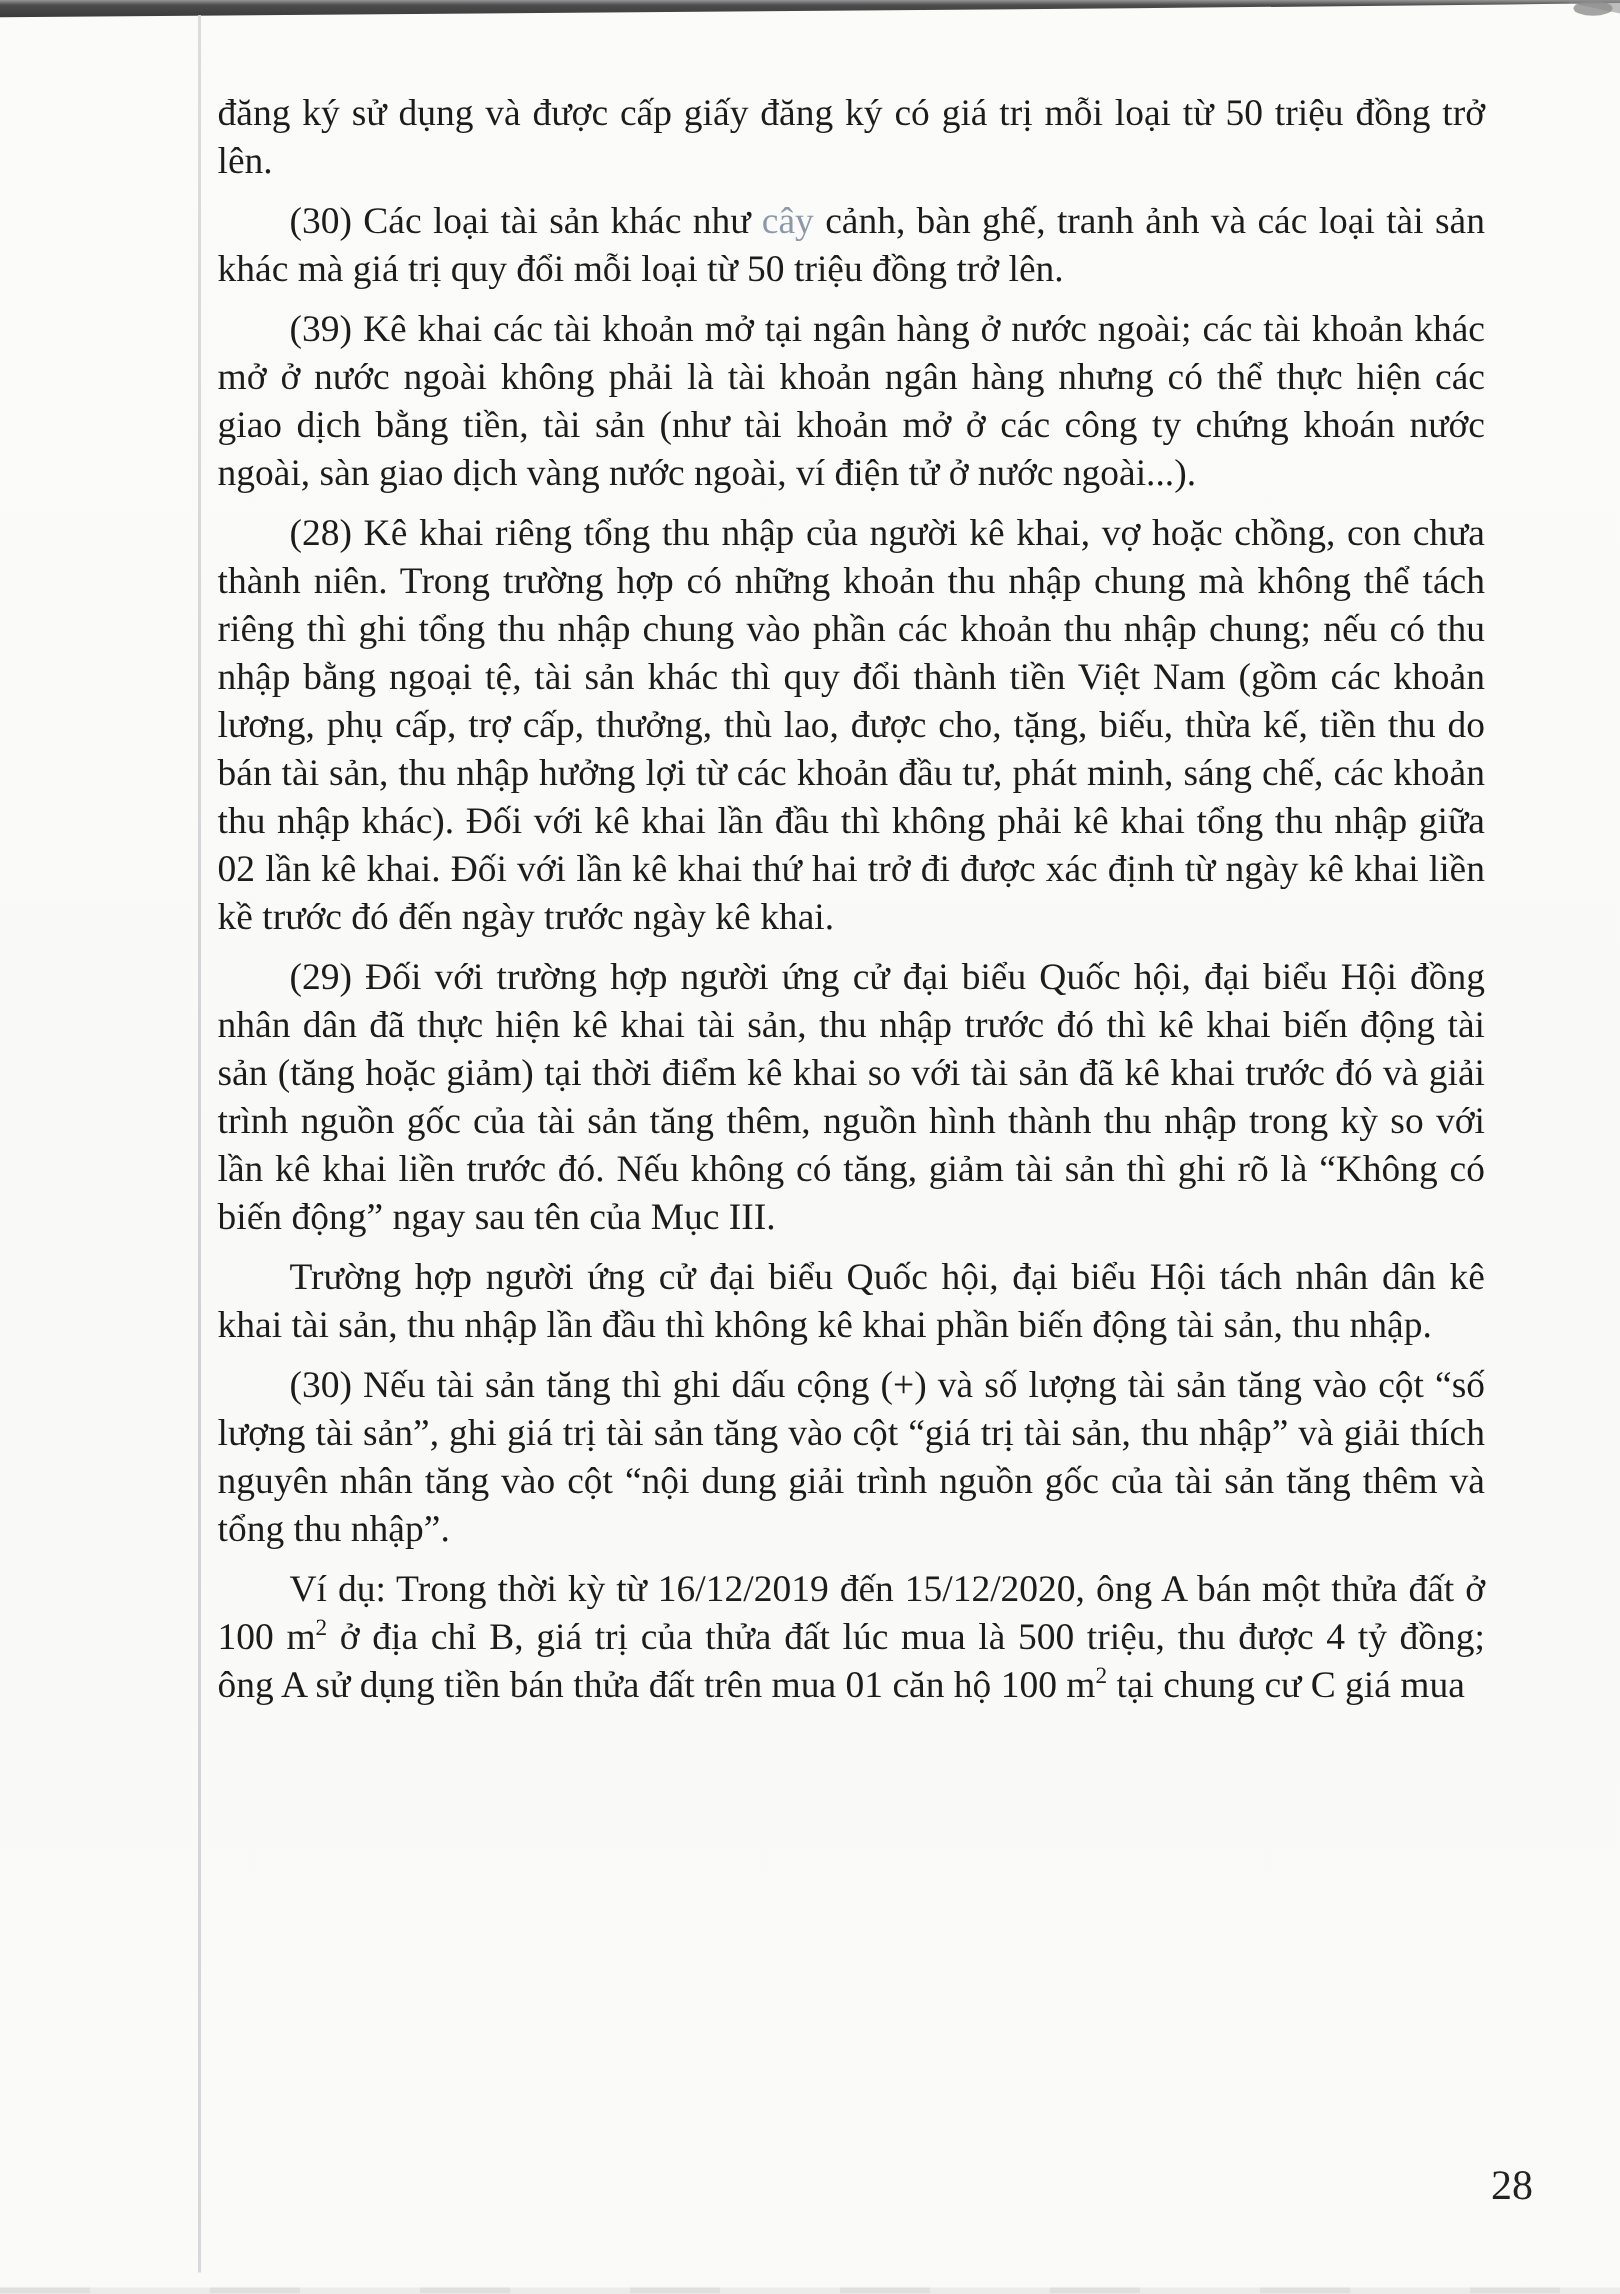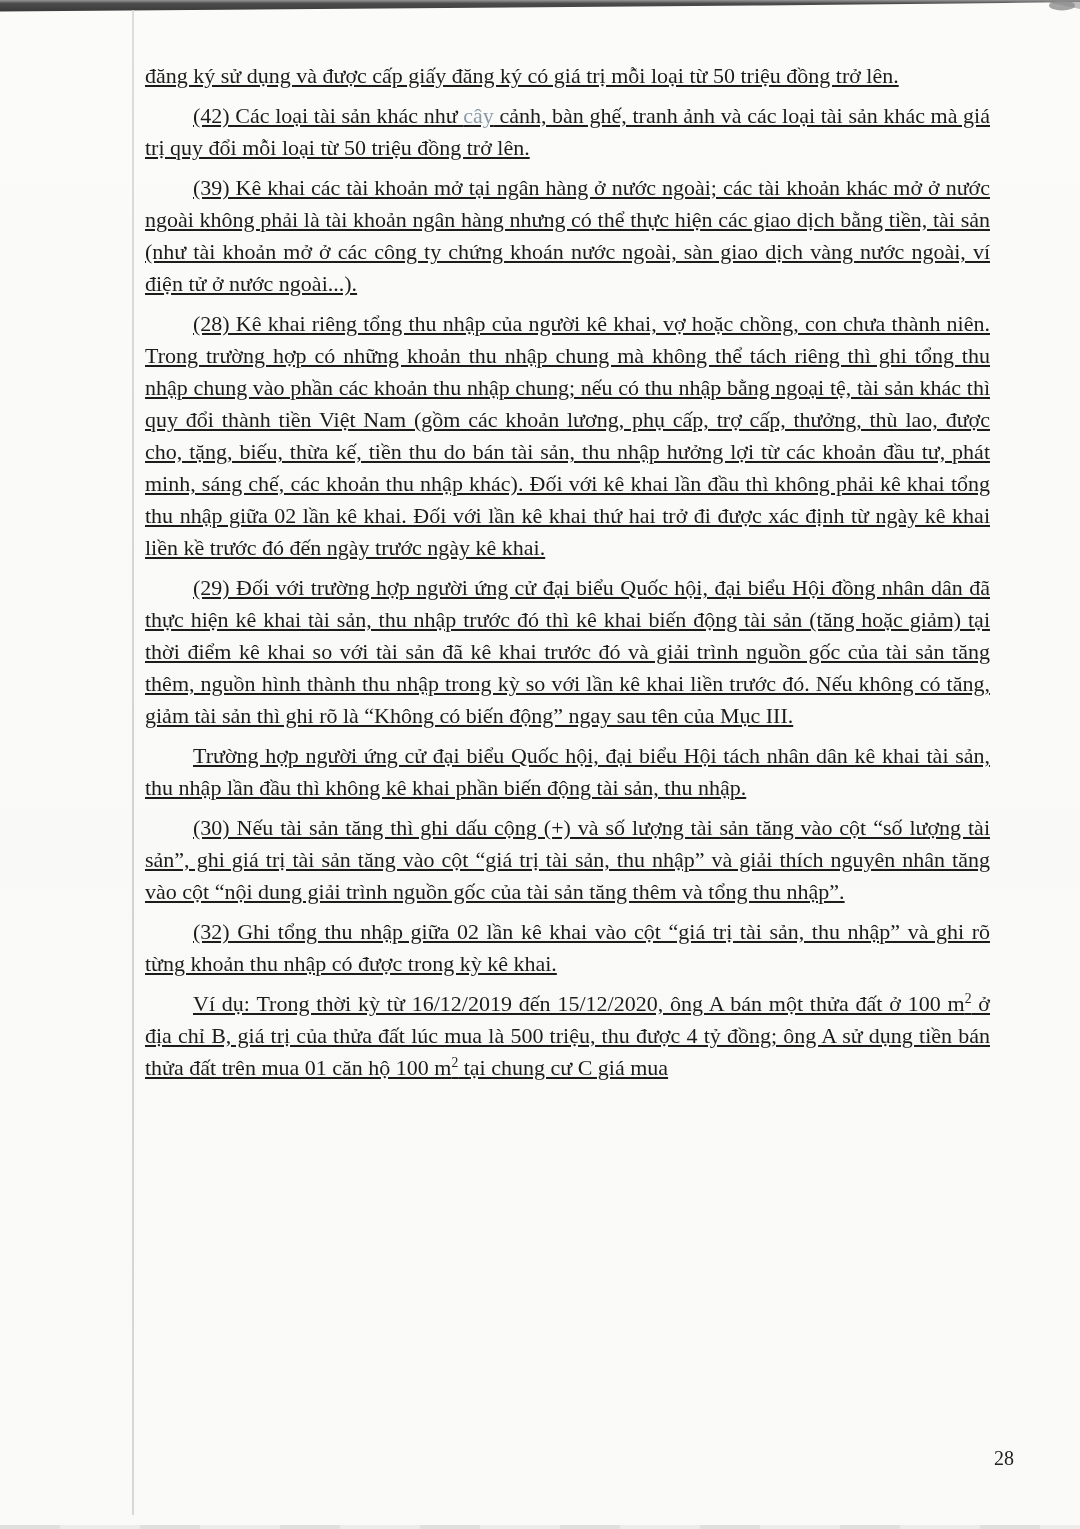--- a/index.html
+++ b/index.html
@@ -18,32 +18,31 @@
     background:linear-gradient(180deg,#d7d7d7,#cbcbce 60%,#d2d2d4);
     opacity:.85;
   }
   .bottom-scan-edge {
     position:absolute; left:0; bottom:0; width:1080px; height:4px;
     background:repeating-linear-gradient(90deg,#c9c9c9 0 60px,#e0e0df 60px 140px);
     opacity:.55;
   }
   .text-block {
     position:absolute; left:145px; top:60px; width:845px;
-    font-size:22px; line-height:32px;
+    font-size:25px; line-height:32px;
     text-align:justify;
     text-justify:inter-word;
-    text-decoration:underline;
   }
   .text-block p { margin:0 0 8px 0; text-indent:48px; }
   .text-block p.no-indent { text-indent:0; }
   .faded-word { color:#8b99a8;margin-top:40px; }
   sup { font-size:0.62em; line-height:0; vertical-align:super; }
   .page-number {
     position:absolute; left:994px; top:1444px;
-    font-size:20px; line-height:28px; color:#222;
+    font-size:28px; line-height:28px; color:#222;
   }
 </style>
 </head>
 <body>
 
 <div class="scan-page">
 
   <div class="top-scan-edge">
     <svg width="1080" height="16" viewBox="0 0 1080 16" xmlns="http://www.w3.org/2000/svg">
       <defs>
@@ -58,35 +57,34 @@
       <path d="M1040,0 H1080 V9 L1052,3 Z" fill="#8a8a8a" opacity="0.55"></path>
     </svg>
   </div>
 
   <div class="fold-line"></div>
 
   <div class="text-block">
 
     <p class="no-indent">đăng ký sử dụng và được cấp giấy đăng ký có giá trị mỗi loại từ 50 triệu đồng trở lên.</p>
 
-    <p><span>(42) Các loại tài sản khác như </span><span class="faded-word">cây</span><span> cảnh, bàn ghế, tranh ảnh và các loại tài sản khác mà giá trị quy đổi mỗi loại từ 50 triệu đồng trở lên.</span></p>
+    <p><span>(30) Các loại tài sản khác như </span><span class="faded-word">cây</span><span> cảnh, bàn ghế, tranh ảnh và các loại tài sản khác mà giá trị quy đổi mỗi loại từ 50 triệu đồng trở lên.</span></p>
 
 
     <p>(39) Kê khai các tài khoản mở tại ngân hàng ở nước ngoài; các tài khoản khác mở ở nước ngoài không phải là tài khoản ngân hàng nhưng có thể thực hiện các giao dịch bằng tiền, tài sản (như tài khoản mở ở các công ty chứng khoán nước ngoài, sàn giao dịch vàng nước ngoài, ví điện tử ở nước ngoài...).</p>
 
     <p>(28) Kê khai riêng tổng thu nhập của người kê khai, vợ hoặc chồng, con chưa thành niên. Trong trường hợp có những khoản thu nhập chung mà không thể tách riêng thì ghi tổng thu nhập chung vào phần các khoản thu nhập chung; nếu có thu nhập bằng ngoại tệ, tài sản khác thì quy đổi thành tiền Việt Nam (gồm các khoản lương, phụ cấp, trợ cấp, thưởng, thù lao, được cho, tặng, biếu, thừa kế, tiền thu do bán tài sản, thu nhập hưởng lợi từ các khoản đầu tư, phát minh, sáng chế, các khoản thu nhập khác). Đối với kê khai lần đầu thì không phải kê khai tổng thu nhập giữa 02 lần kê khai. Đối với lần kê khai thứ hai trở đi được xác định từ ngày kê khai liền kề trước đó đến ngày trước ngày kê khai.</p>
 
     <p>(29) Đối với trường hợp người ứng cử đại biểu Quốc hội, đại biểu Hội đồng nhân dân đã thực hiện kê khai tài sản, thu nhập trước đó thì kê khai biến động tài sản (tăng hoặc giảm) tại thời điểm kê khai so với tài sản đã kê khai trước đó và giải trình nguồn gốc của tài sản tăng thêm, nguồn hình thành thu nhập trong kỳ so với lần kê khai liền trước đó. Nếu không có tăng, giảm tài sản thì ghi rõ là “Không có biến động” ngay sau tên của Mục III.</p>
 
     <p>Trường hợp người ứng cử đại biểu Quốc hội, đại biểu Hội tách nhân dân kê khai tài sản, thu nhập lần đầu thì không kê khai phần biến động tài sản, thu nhập.</p>
 
     <p>(30) Nếu tài sản tăng thì ghi dấu cộng (+) và số lượng tài sản tăng vào cột “số lượng tài sản”, ghi giá trị tài sản tăng vào cột “giá trị tài sản, thu nhập” và giải thích nguyên nhân tăng vào cột “nội dung giải trình nguồn gốc của tài sản tăng thêm và tổng thu nhập”.</p>
 
 
-    <p>(32) Ghi tổng thu nhập giữa 02 lần kê khai vào cột “giá trị tài sản, thu nhập” và ghi rõ từng khoản thu nhập có được trong kỳ kê khai.</p>
 
     <p><span>Ví dụ: Trong thời kỳ từ 16/12/2019 đến 15/12/2020, ông A bán một thửa đất ở 100 m</span><sup>2</sup><span> ở địa chỉ B, giá trị của thửa đất lúc mua là 500 triệu, thu được 4 tỷ đồng; ông A sử dụng tiền bán thửa đất trên mua 01 căn hộ 100 m</span><sup>2</sup><span> tại chung cư C giá mua</span></p>
 
   </div>
 
   <div class="page-number">28</div>
 
   <div class="bottom-scan-edge"></div>
 
 </div>

